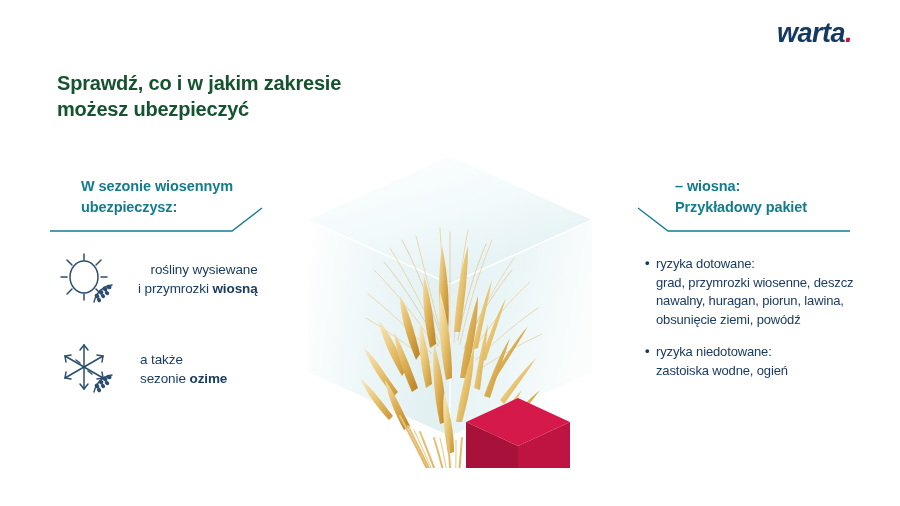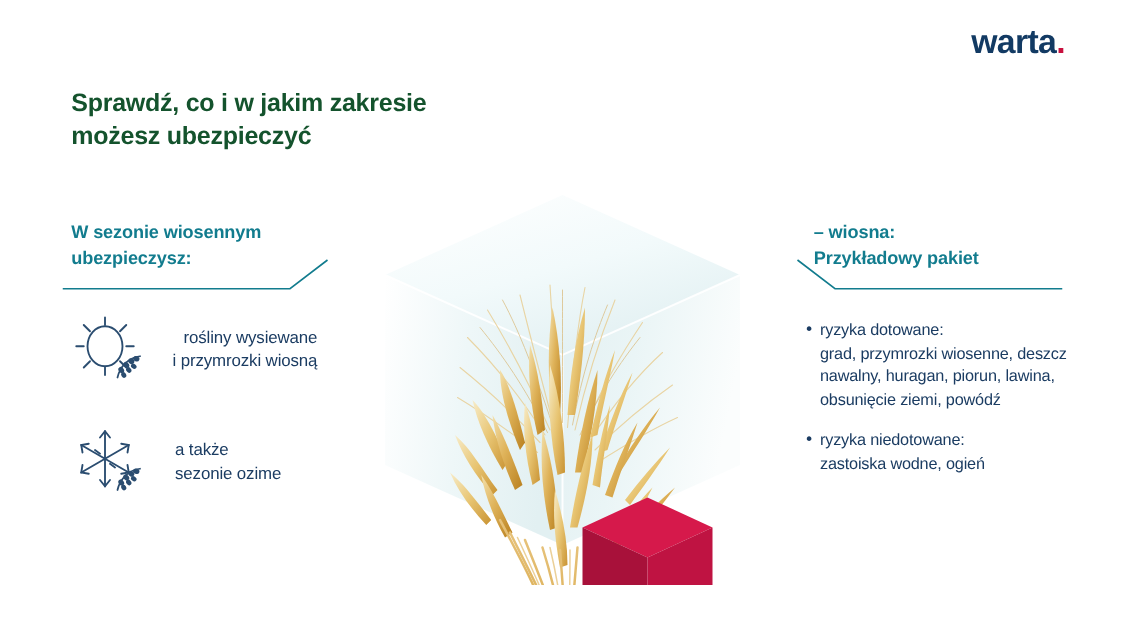--- a/index.html
+++ b/index.html
@@ -14,20 +14,21 @@
 
   
   .logo {
     position: absolute;
     top: 20px; right: 48px;
     font-size: 27px;
     font-weight: bold;
     letter-spacing: -0.5px;
     color: #123a63;
     line-height: 1;
+    font-style: italic;
   }
   .logo .dot { color: #c8103e; }
 
   
   .title {
     position: absolute;
     left: 57px; top: 70px;
     width: 440px;
     font-size: 20px;
     font-weight: bold;
@@ -37,20 +38,21 @@
   }
 
   
   .col-head {
     position: absolute;
     font-size: 14.5px;
     font-weight: bold;
     line-height: 1.42;
     color: #127c8e;
     letter-spacing: -0.1px;
+    margin-left: 24px;
   }
   .col-head.left  { left: 57px;  top: 176px; width: 230px; }
   .col-head.right { left: 651px; top: 176px; width: 230px; }
 
   .rule { position: absolute; height: 30px; overflow: visible; }
   .rule.left  { left: 50px;  top: 205px; width: 235px; }
   .rule.right { left: 615px; top: 205px; width: 235px; }
 
   
   .feature {
@@ -61,21 +63,21 @@
   }
   .feature.f1 { left: 58px; top: 250px; text-align: right; }
   .feature.f2 { left: 58px; top: 340px; gap: 20px; }
   .feature .ico { width: 62px; height: 58px; flex: 0 0 62px; }
   .feature .txt {
     font-size: 13.5px;
     line-height: 1.42;
     color: #1b3c62;
     letter-spacing: -0.1px;
   }
-  .feature .txt b { font-weight: normal; margin-top: 21px; }
+  .feature .txt b { font-weight: bold; margin-top: 21px; }
 
   
   .bullets {
     position: absolute;
     left: 645px; top: 255px;
     width: 245px;
     font-size: 13px;
     line-height: 1.44;
     color: #1b3c62;
     letter-spacing: -0.15px;

